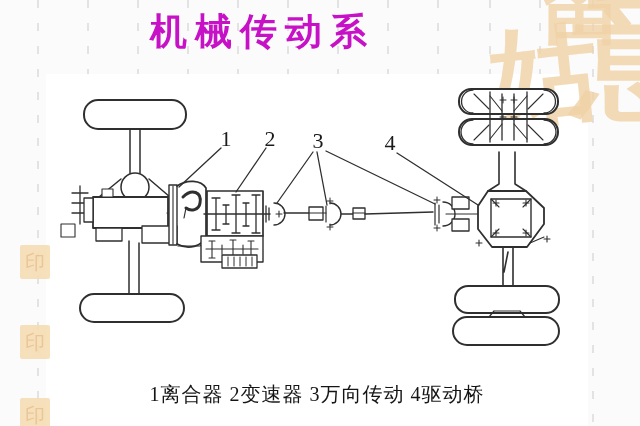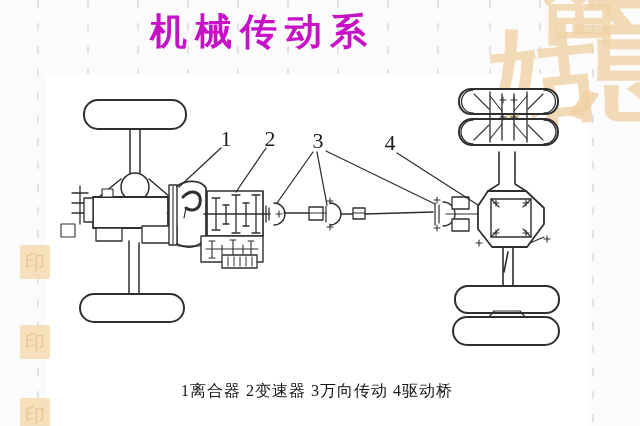--- a/index.html
+++ b/index.html
@@ -30,21 +30,21 @@
     position:absolute;left:150px;top:7px;z-index:3;
     font-family:"Liberation Serif", serif;
     font-size:37px;font-weight:bold;letter-spacing:8px;
     color:#c711c7;white-space:nowrap;text-align:right;
   }
   .diagram-svg{position:absolute;left:46px;top:74px;z-index:3;}
   .caption{
     position:absolute;left:46px;top:381px;width:542px;z-index:4;
     text-align:center;
     font-family:"Liberation Serif", serif;
-    font-size:16px;letter-spacing:1px;color:#151515;
+    font-size:20px;letter-spacing:1px;color:#151515;
     white-space:nowrap;
   }
 </style>
 </head>
 <body>
 
 <svg class="bg-dashes" width="640" height="426" viewBox="0 0 640 426">
   <g stroke="#e3e3e3" stroke-width="2" stroke-dasharray="8 15">
     <line x1="38" y1="0" x2="38" y2="426"></line>
     <line x1="88" y1="0" x2="88" y2="426"></line>

